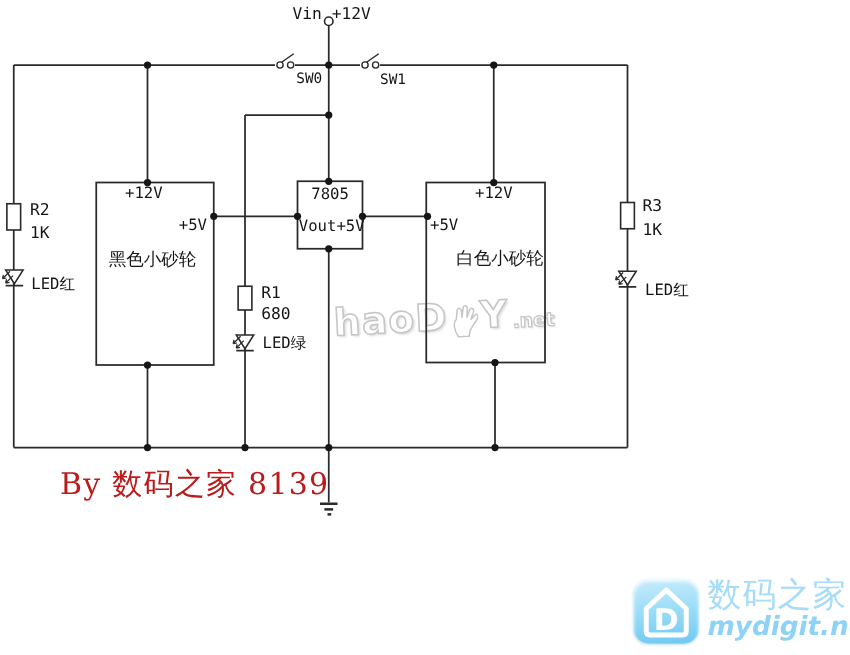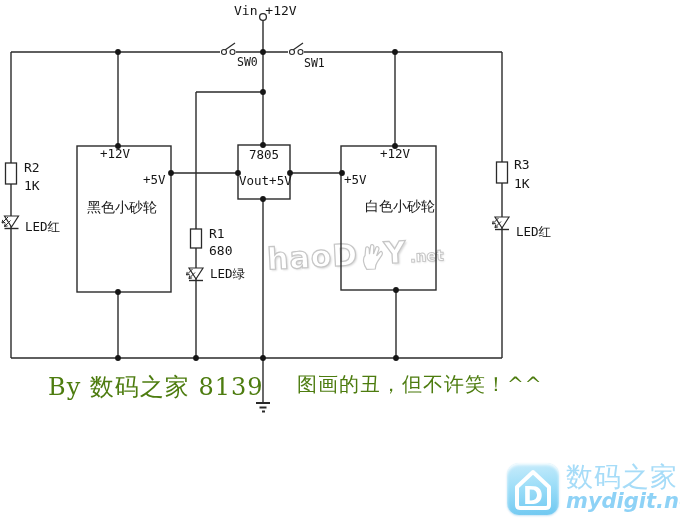--- a/index.html
+++ b/index.html
@@ -1,20 +1,20 @@
 <!DOCTYPE html>
 <html><head>
 <meta charset="utf-8">
 <style>
   html,body{margin:0;padding:0;background:#fff;}
   #stage{position:relative;width:680px;height:524px;background:#ffffff;overflow:hidden;
          font-family:"DejaVu Sans", sans-serif;}
   #circuit-svg{position:absolute;left:0;top:0;z-index:2;}
   #circuit-svg text{font-family:"DejaVu Sans Mono", monospace;fill:#151515;}
-  .caption{position:absolute;z-index:3;color:#4d7c0f;white-space:nowrap;}
+  .caption{position:absolute;z-index:3;color:#b91c1c;white-space:nowrap;}
   #author-caption{left:48px;top:371px;font-size:24px;font-family:"DejaVu Serif", serif;letter-spacing:1px;}
   #joke-caption{left:297px;top:371px;font-size:20px;font-family:"DejaVu Serif", serif;letter-spacing:1px;}
   #watermark{position:absolute;left:267px;top:240px;z-index:1;transform:rotate(-3deg);
              white-space:nowrap;display:flex;align-items:flex-end;}
   .wm-big{font-family:"DejaVu Sans", sans-serif;font-weight:bold;font-size:30px;line-height:1;
           color:#fff;-webkit-text-stroke:1.2px #c6c6c6;
           text-shadow:1.5px 1.5px 2px #d9d9d9,-0.5px -0.5px 1px #ececec;letter-spacing:1px;}
   .wm-small{font-family:"DejaVu Sans", sans-serif;font-weight:bold;font-size:15px;line-height:1;
           color:#fff;-webkit-text-stroke:1px #c6c6c6;
           text-shadow:1px 1px 2px #d9d9d9;margin-left:3px;padding-bottom:2px;}
@@ -147,21 +147,20 @@
     <text x="209" y="238" font-size="13">R1</text>
     <text x="209" y="255" font-size="13">680</text>
     <text x="210" y="278" font-size="12.5">LED绿</text>
 
     <text x="514" y="169" font-size="13">R3</text>
     <text x="514" y="188" font-size="13">1K</text>
     <text x="516" y="236" font-size="12.5">LED红</text>
   </svg>
 
   <div id="author-caption" class="caption">By 数码之家 8139</div>
-  <div id="joke-caption" class="caption">图画的丑，但不许笑！^^</div>
 
   <div id="site-logo">
     <div id="logo-icon">
       <svg width="52" height="52" viewBox="0 0 52 52">
         <path d="M10 24 L26 9 L42 24 L42 42 Q42 45 39 45 L13 45 Q10 45 10 42 Z" fill="none" stroke="#ffffff" stroke-width="4" stroke-linejoin="round"></path>
         <text x="26" y="41" text-anchor="middle" font-size="24" font-weight="bold" fill="#ffffff" font-family="DejaVu Sans, sans-serif">D</text>
       </svg>
     </div>
     <div id="logo-text">
       <span id="logo-sitename">数码之家</span>

